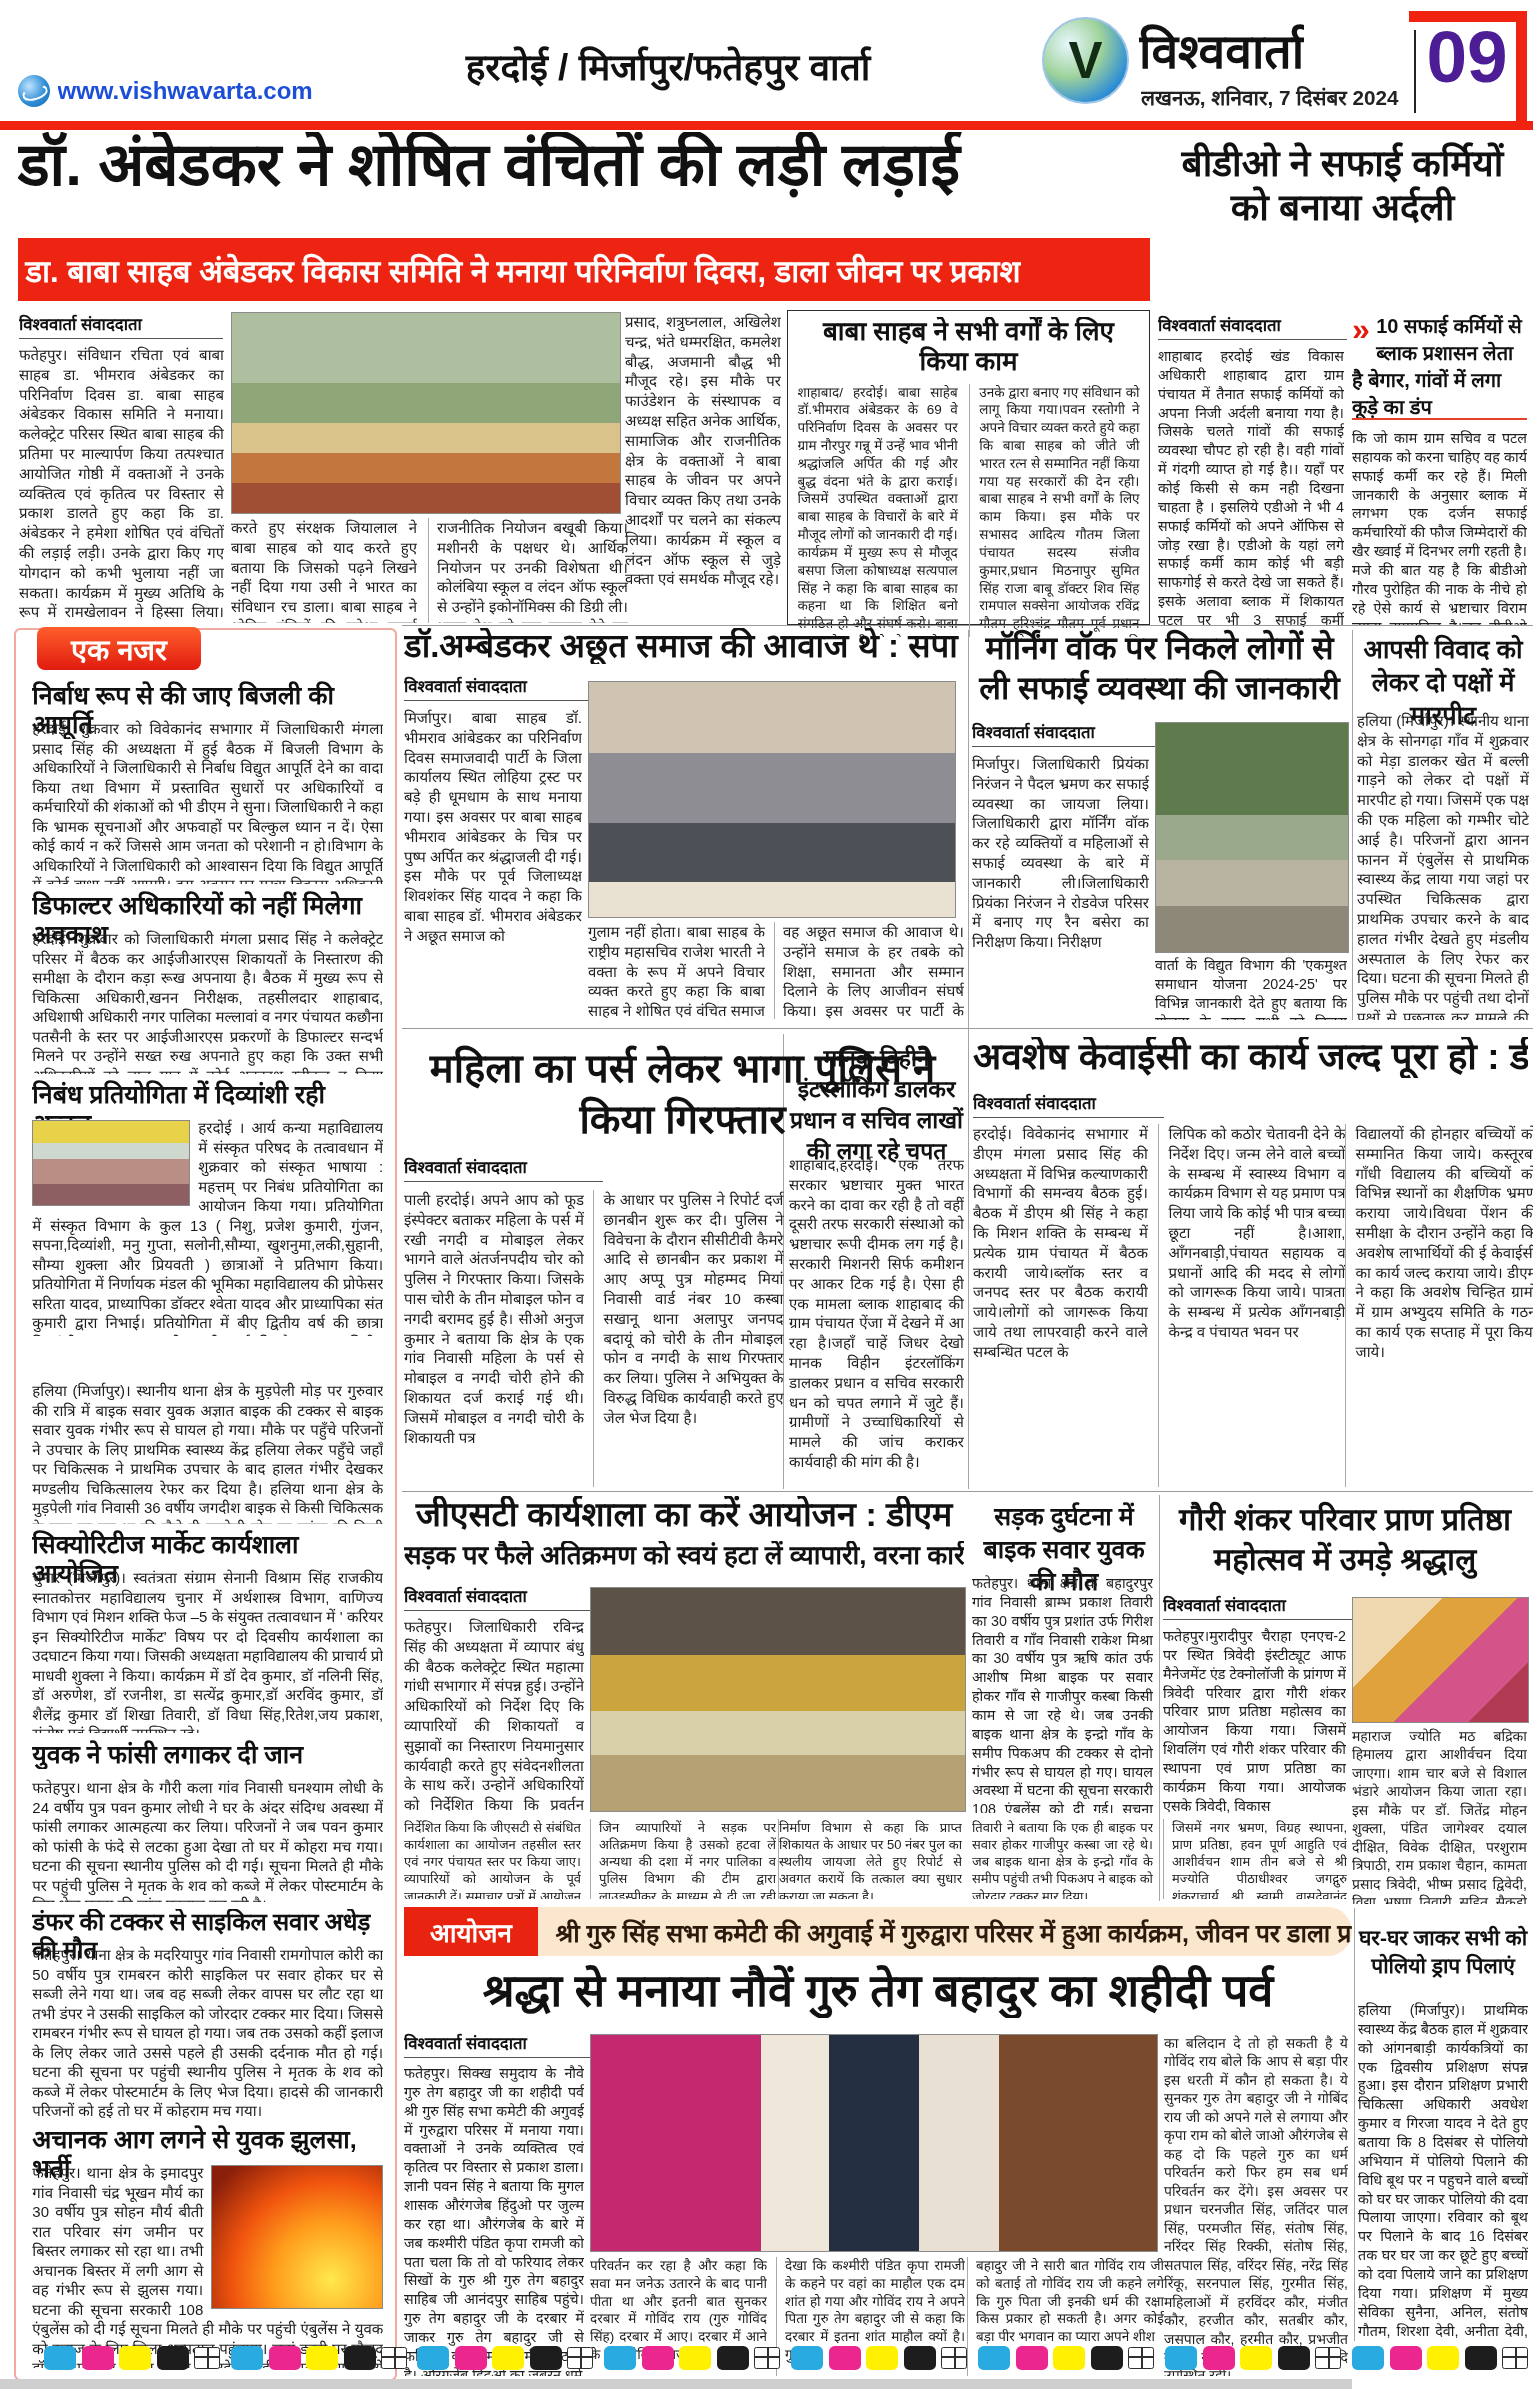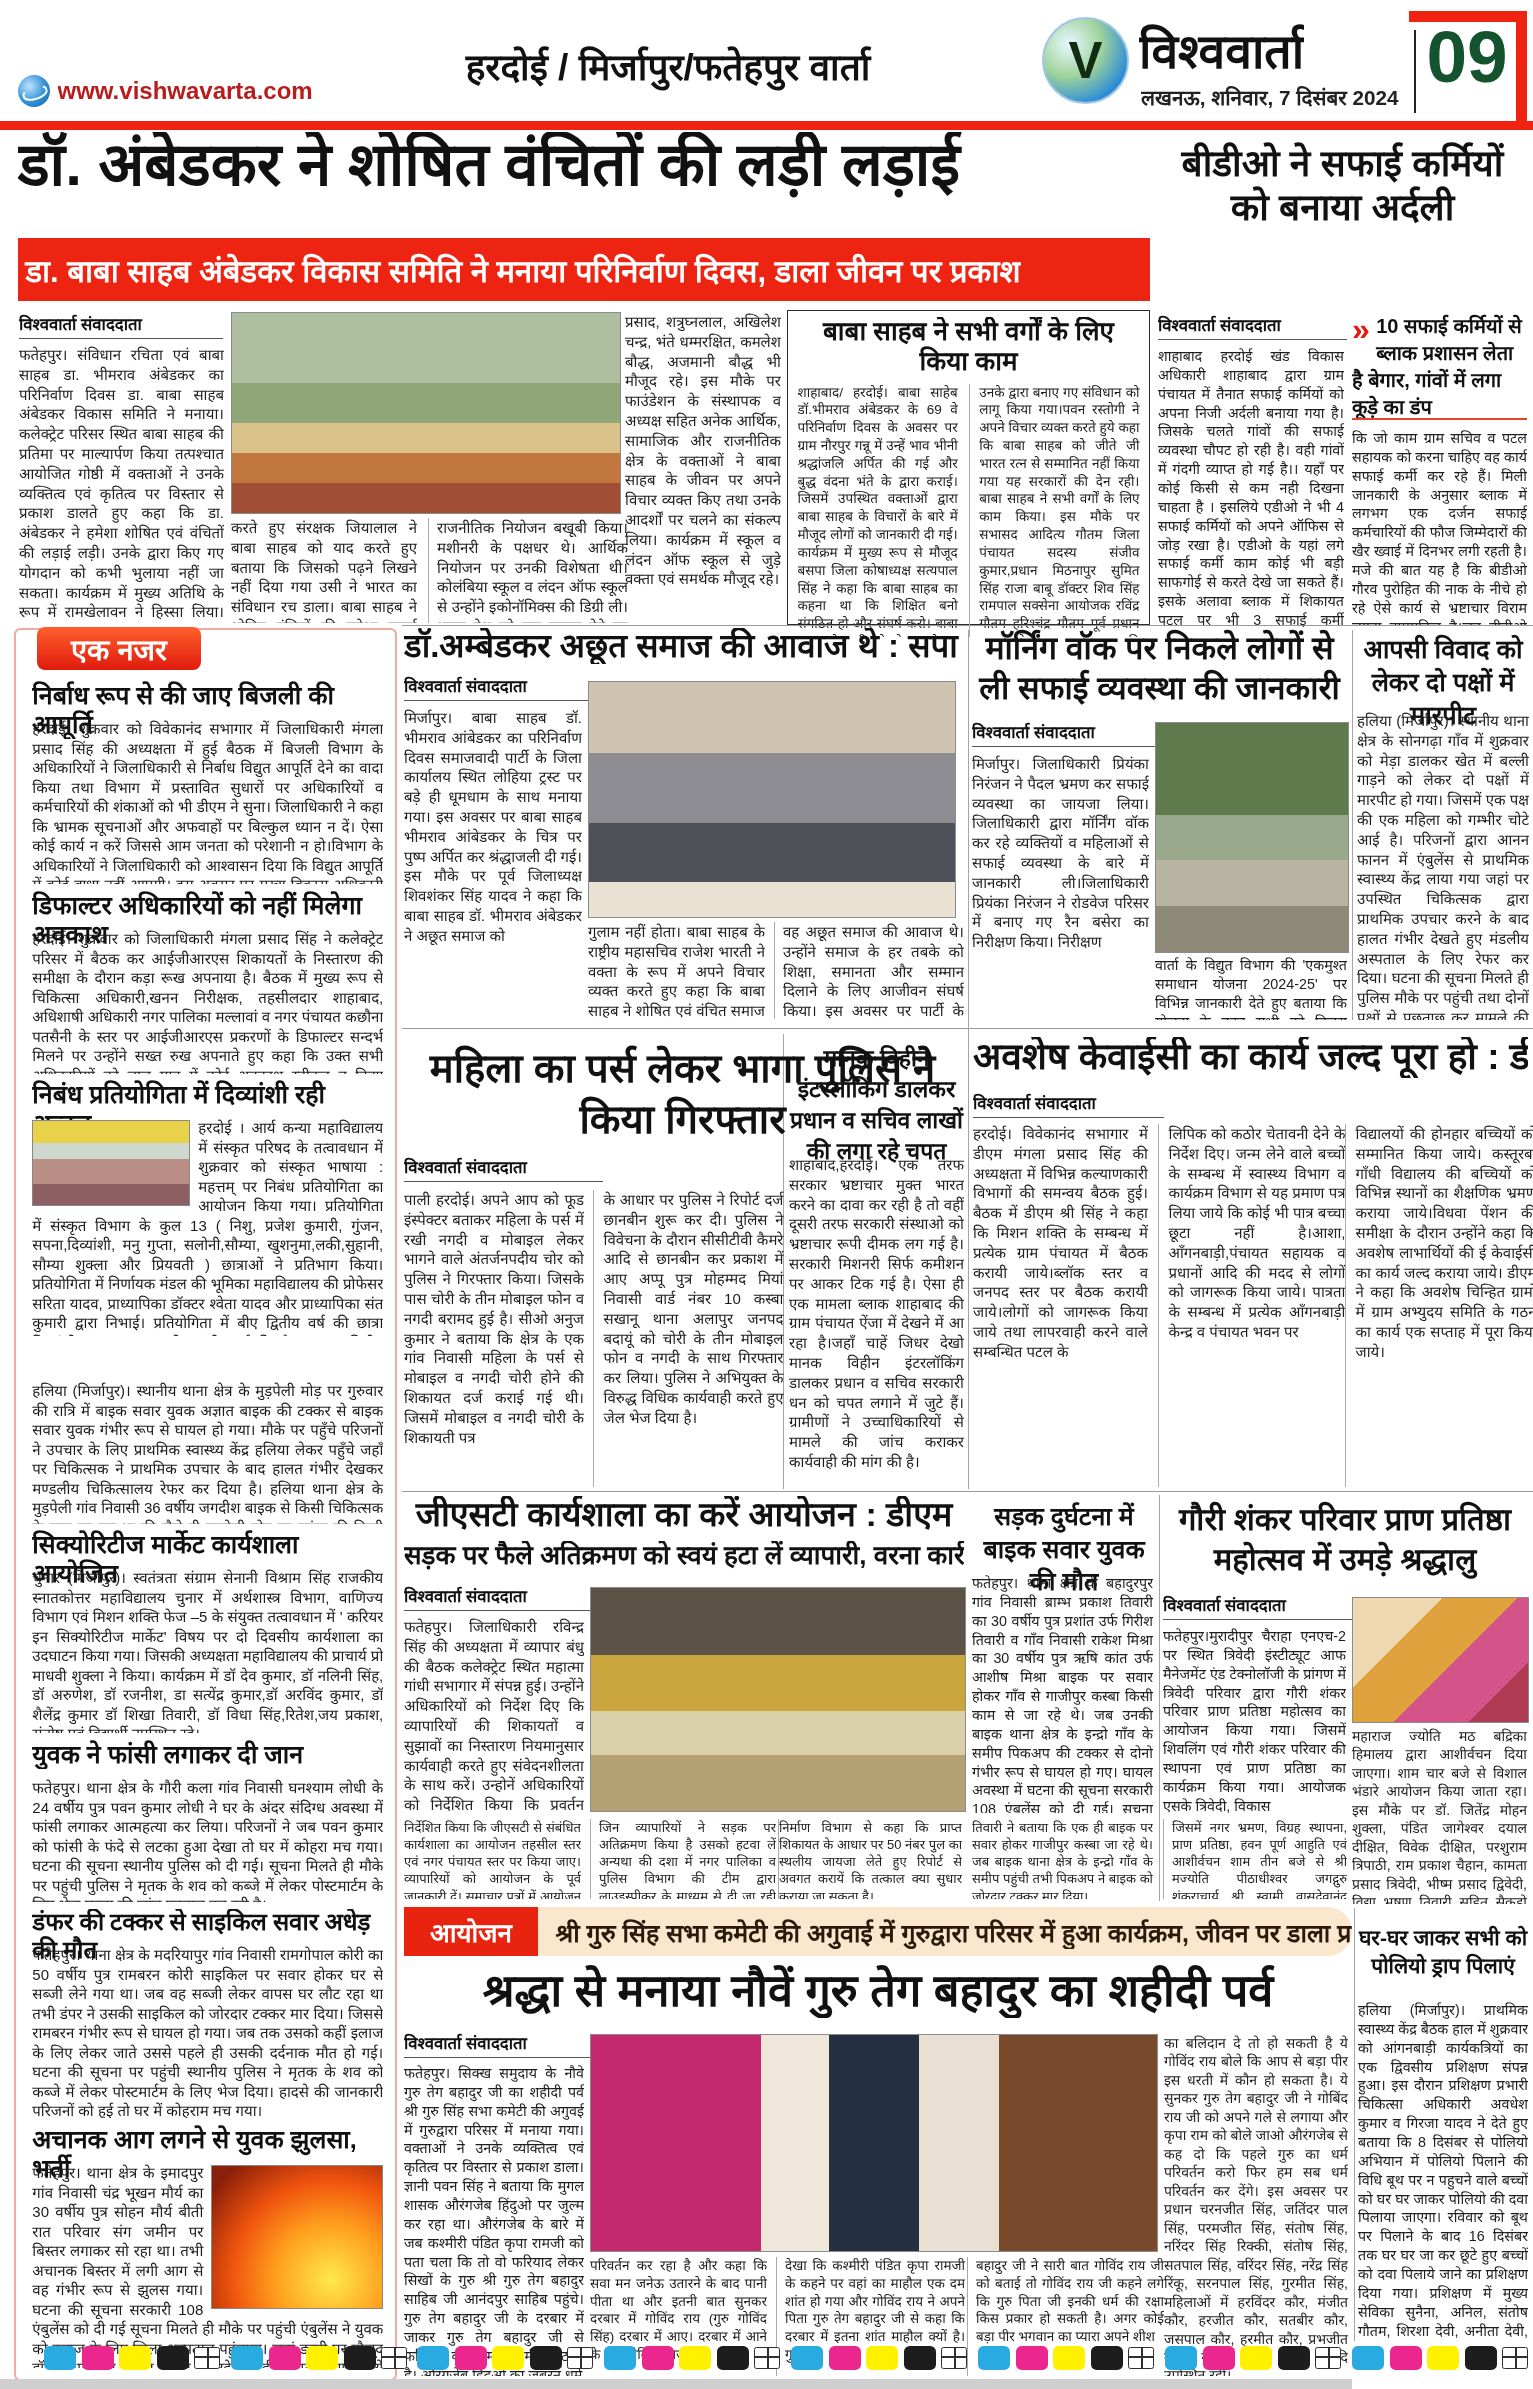--- a/index.html
+++ b/index.html
@@ -11,21 +11,21 @@
   .byline{font-weight:bold;font-size:16.7px;color:#111;border-bottom:1.6px solid #555;padding-bottom:3.2px;overflow:hidden;white-space:nowrap;}
   .sep-v{position:absolute;width:0.8px;background:#a5a5a5;}
   .sep-h{position:absolute;height:0.8px;background:#9a9a9a;}
   .photo{position:absolute;border:0.8px solid #8b8b8b;}
   
   #topred{left:0;top:121px;width:1533px;height:8.7px;background:#f02311;}
   #pagebox{left:1409px;top:11px;width:118px;height:110px;}
   #pagebox .bar-top{position:absolute;left:0;top:0;width:118px;height:11px;background:#f02311;}
   #pagebox .bar-right{position:absolute;right:0;top:0;width:11px;height:110px;background:#f02311;}
   #pagebox .vline{position:absolute;left:4.8px;top:19px;width:2.4px;height:83px;background:#222;}
-  #pagebox .num{position:absolute;left:17.5px;top:6.4px;font-size:73px;font-weight:bold;color:#14532d;line-height:1.1;}
+  #pagebox .num{position:absolute;left:17.5px;top:6.4px;font-size:73px;font-weight:bold;color:#4c1d95;line-height:1.1;}
   .globe{width:32px;height:32px;border-radius:50%;background:radial-gradient(circle at 35% 35%,#bfe3ff,#2f8fd6 55%,#1263a8);position:relative;flex:none;}
   .globe:after{content:"";position:absolute;left:4.8px;top:11px;width:22px;height:9.5px;border-radius:50%;border:2.4px solid #fff;border-top-color:transparent;transform:rotate(-18deg);}
   #logo-circle{position:absolute;left:0;top:4.8px;width:83px;height:83px;border-radius:50%;
      background:radial-gradient(circle at 30% 30%,#e8f7ff,#9fd39b 40%,#2f8fd6 75%,#134f86);
      border:2.4px solid #9fc6e8;display:flex;align-items:center;justify-content:center;
      font-weight:bold;font-size:51px;color:#132c16;}
   
   #lead-banner{left:17.5px;top:238px;width:1132px;height:63px;background:#ee2412;display:flex;align-items:center;}
   #lead-banner span{color:#fff;font-weight:bold;font-size:31px;padding-left:8px;white-space:nowrap;overflow:hidden;}
   #box-story{left:787px;top:310px;width:363px;height:315px;border:1.6px solid #2c2c2c;box-sizing:border-box;padding:6.4px 9.5px;}
@@ -57,21 +57,21 @@
   #bottomgray{left:0;top:2379px;width:1352px;height:10.3px;background:#cfcfcf;}
   .c-cyan{background:#29abe2;} .c-mag{background:#ec268f;} .c-yel{background:#fff100;} .c-blk{background:#1d1d1d;}
 </style>
 </head>
 <body>
 
 <div id="page">
 
   <div class="abs" style="left:17.5px;top:75px;display:flex;align-items:center;gap:8px;">
     <span class="globe"></span>
-    <span class="hd" style="font-size:24px;color:#b91c1c;">www.vishwavarta.com</span>
+    <span class="hd" style="font-size:24px;color:#1d4ed8;">www.vishwavarta.com</span>
   </div>
   <div class="abs hd" style="left:374px;top:40px;width:588px;text-align:center;font-size:37px;">हरदोई / मिर्जापुर/फतेहपुर वार्ता</div>
   <div class="abs" style="left:1042px;top:12.7px;width:362px;height:108px;">
     <div id="logo-circle">V</div>
     <div class="abs hd" style="left:97px;top:4.8px;font-size:48px;">विश्ववार्ता</div>
     <div class="abs hd" style="left:99px;top:70px;font-size:20.7px;color:#222;">लखनऊ,  शनिवार, 7 दिसंबर 2024</div>
   </div>
   <div class="abs" id="pagebox">
     <div class="bar-top"></div>
     <div class="bar-right"></div>

